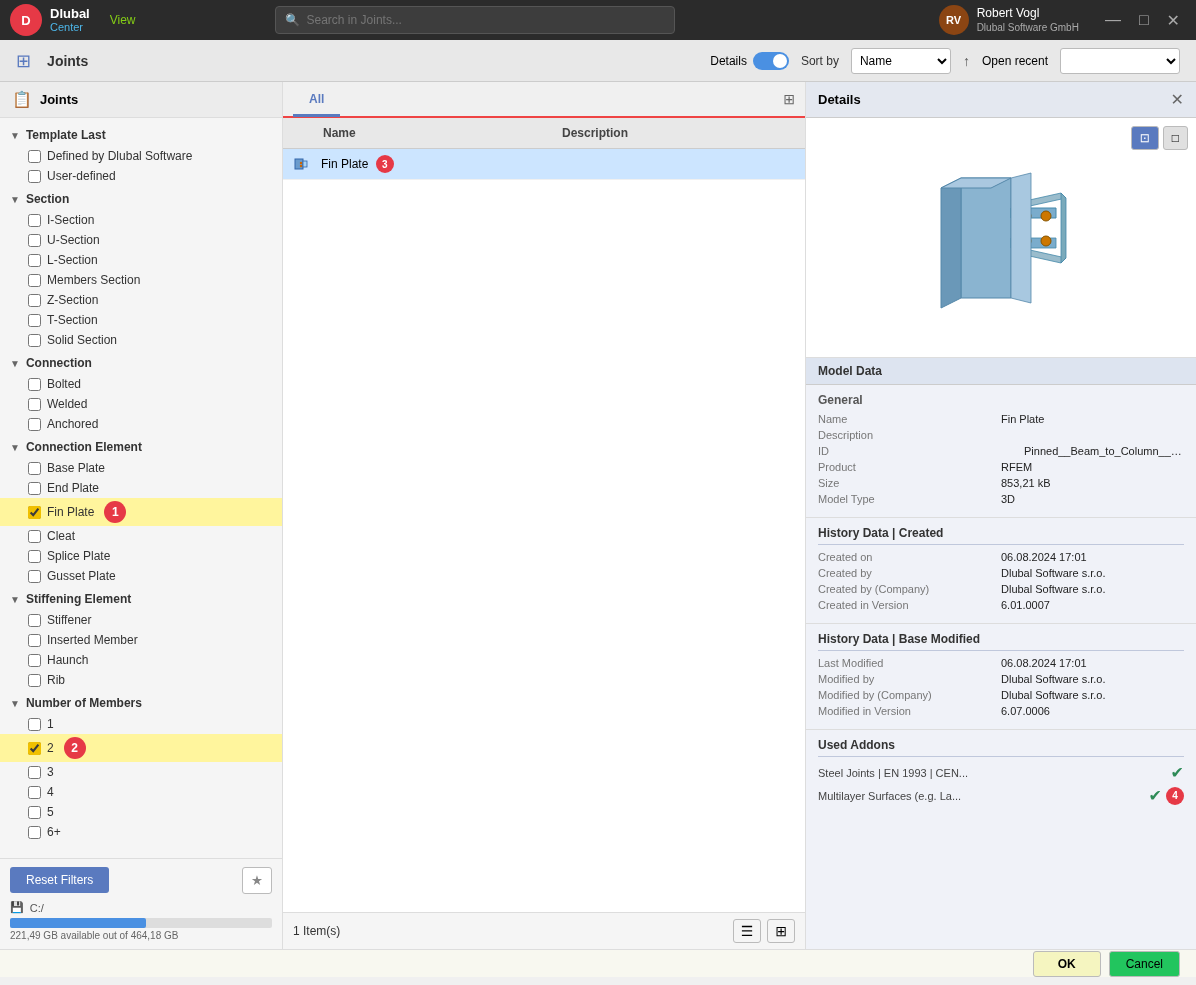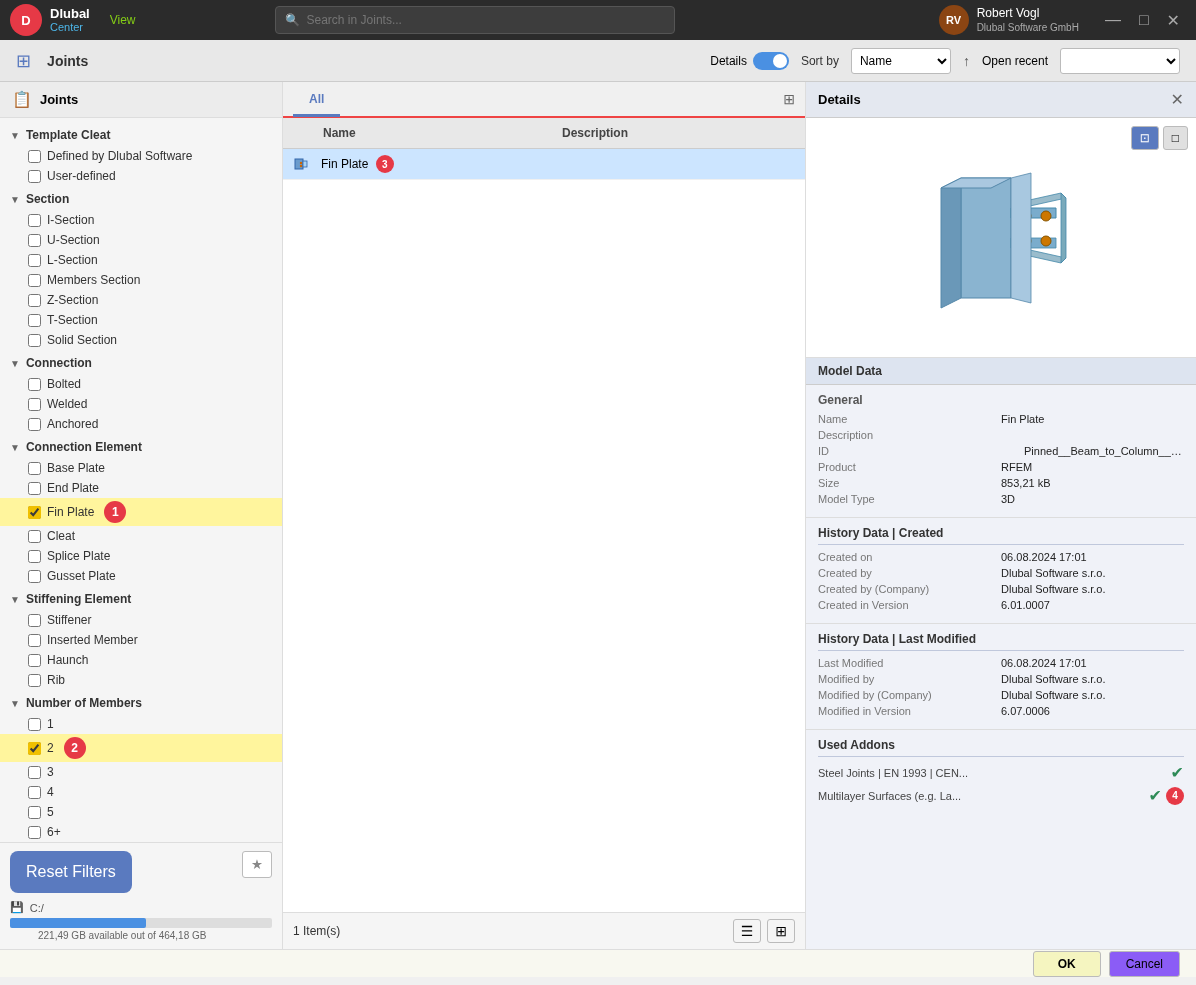--- a/index.html
+++ b/index.html
@@ -121,31 +121,31 @@
     .filter-item input[type="checkbox"] { width: 13px; height: 13px; cursor: pointer; }
     .filter-item.highlighted { background: #fff59d; }
     .filter-item label { cursor: pointer; }
 
     .sidebar-bottom {
       border-top: 1px solid #ddd;
       padding: 8px 10px;
     }
     .reset-btn {
       background: #5a7abf; color: white; border: none;
-      padding: 12px 16px; border-radius: 8px; cursor: pointer; font-size: 16px;
+      padding: 6px 16px; border-radius: 3px; cursor: pointer; font-size: 12px;
     }
     .fav-btn {
       float: right; background: white; border: 1px solid #bbb;
       padding: 5px 8px; border-radius: 3px; cursor: pointer; color: #888;
     }
     .storage-section { margin-top: 8px; }
     .storage-label { font-size: 11px; color: #555; margin-bottom: 4px; display: flex; align-items: center; gap: 6px; }
     .storage-bar { height: 10px; background: #4a90e2; border-radius: 2px; width: 160px; }
     .storage-bar-bg { background: #ddd; border-radius: 2px; margin-bottom: 2px; }
-    .storage-text { font-size: 10px; color: #666; margin-left: 28px; }
+    .storage-text { font-size: 10px; color: #666; }
 
     
     .center-panel {
       flex: 1;
       display: flex; flex-direction: column;
       background: white;
       border-right: 1px solid #ddd;
     }
     .center-tabs {
       display: flex; align-items: center;
@@ -244,21 +244,21 @@
       border-top: 1px solid #ddd;
       display: flex; align-items: center; justify-content: flex-end;
       padding: 0 16px; gap: 8px;
     }
     .ok-btn {
       background: #f5f5c0; border: 1px solid #bbb;
       padding: 5px 24px; border-radius: 3px;
       cursor: pointer; font-size: 12px; font-weight: 600;
     }
     .cancel-btn {
-      background: #8b5cf6; border: 1px solid #bbb;
+      background: #22c55e; border: 1px solid #bbb;
       padding: 5px 16px; border-radius: 3px;
       cursor: pointer; font-size: 12px;
     }
 
     
     .badge {
       width: 22px; height: 22px; border-radius: 50%;
       background: #e63946; color: white;
       font-size: 12px; font-weight: bold;
       display: inline-flex; align-items: center; justify-content: center;
@@ -323,21 +323,21 @@
   <div class="sidebar">
     <div class="sidebar-header">
       <span class="sidebar-header-icon">📋</span>
       <span class="sidebar-header-title">Joints</span>
     </div>
     <div class="sidebar-content">
 
       <div class="filter-group">
         <div class="filter-group-header">
           <span class="arrow">▼</span>
-          <span>Template Cleat</span>
+          <span>Template Last</span>
         </div>
         <div class="filter-item">
           <input type="checkbox" id="cb-defined" style="">
           <label for="cb-defined">Defined by Dlubal Software</label>
         </div>
         <div class="filter-item">
           <input type="checkbox" id="cb-user" style="">
           <label for="cb-user">User-defined</label>
         </div>
       </div>
@@ -616,21 +616,21 @@
           <span class="detail-label">Created by (Company)</span>
           <span class="detail-value">Dlubal Software s.r.o.</span>
         </div>
         <div class="detail-row">
           <span class="detail-label">Created in Version</span>
           <span class="detail-value">6.01.0007</span>
         </div>
       </div>
 
       <div class="history-section">
-        <div class="history-title">History Data | Last Modified</div>
+        <div class="history-title">History Data | Base Modified</div>
         <div class="detail-row">
           <span class="detail-label">Last Modified</span>
           <span class="detail-value">06.08.2024 17:01</span>
         </div>
         <div class="detail-row">
           <span class="detail-label">Modified by</span>
           <span class="detail-value">Dlubal Software s.r.o.</span>
         </div>
         <div class="detail-row">
           <span class="detail-label">Modified by (Company)</span>

